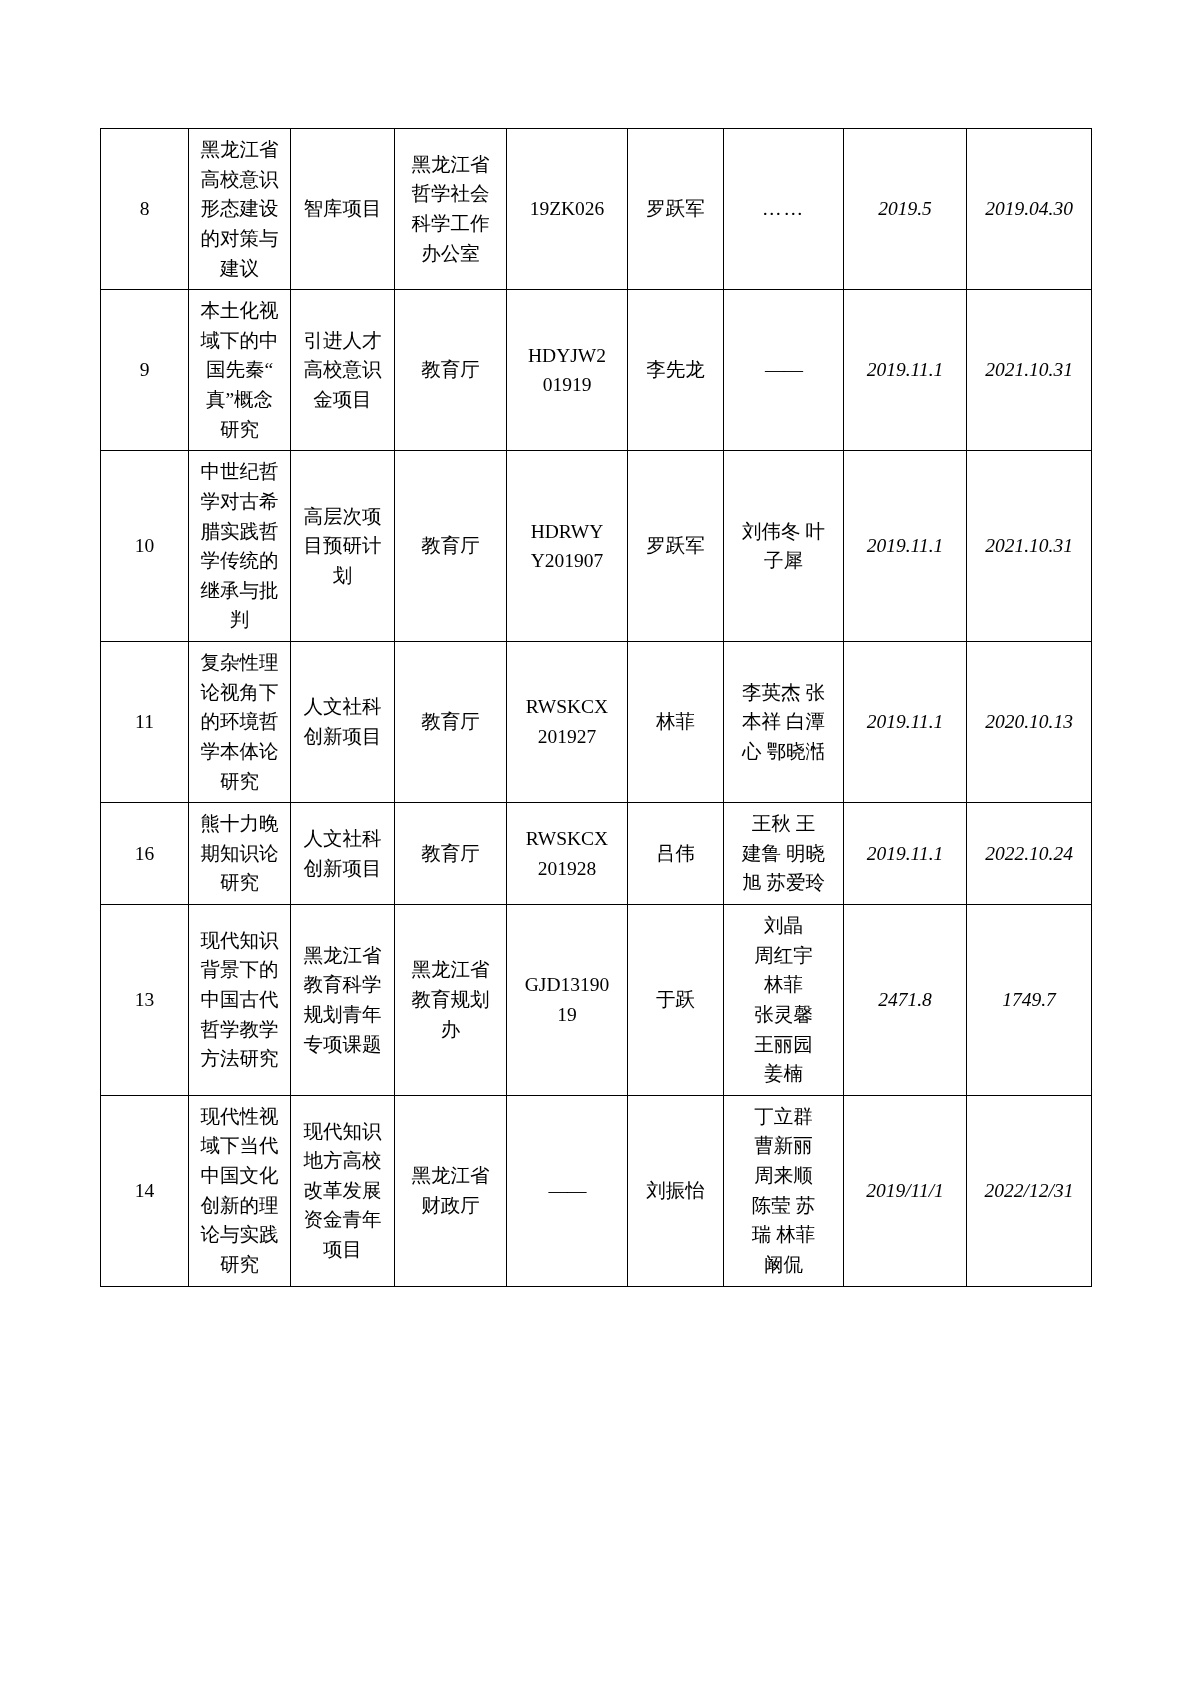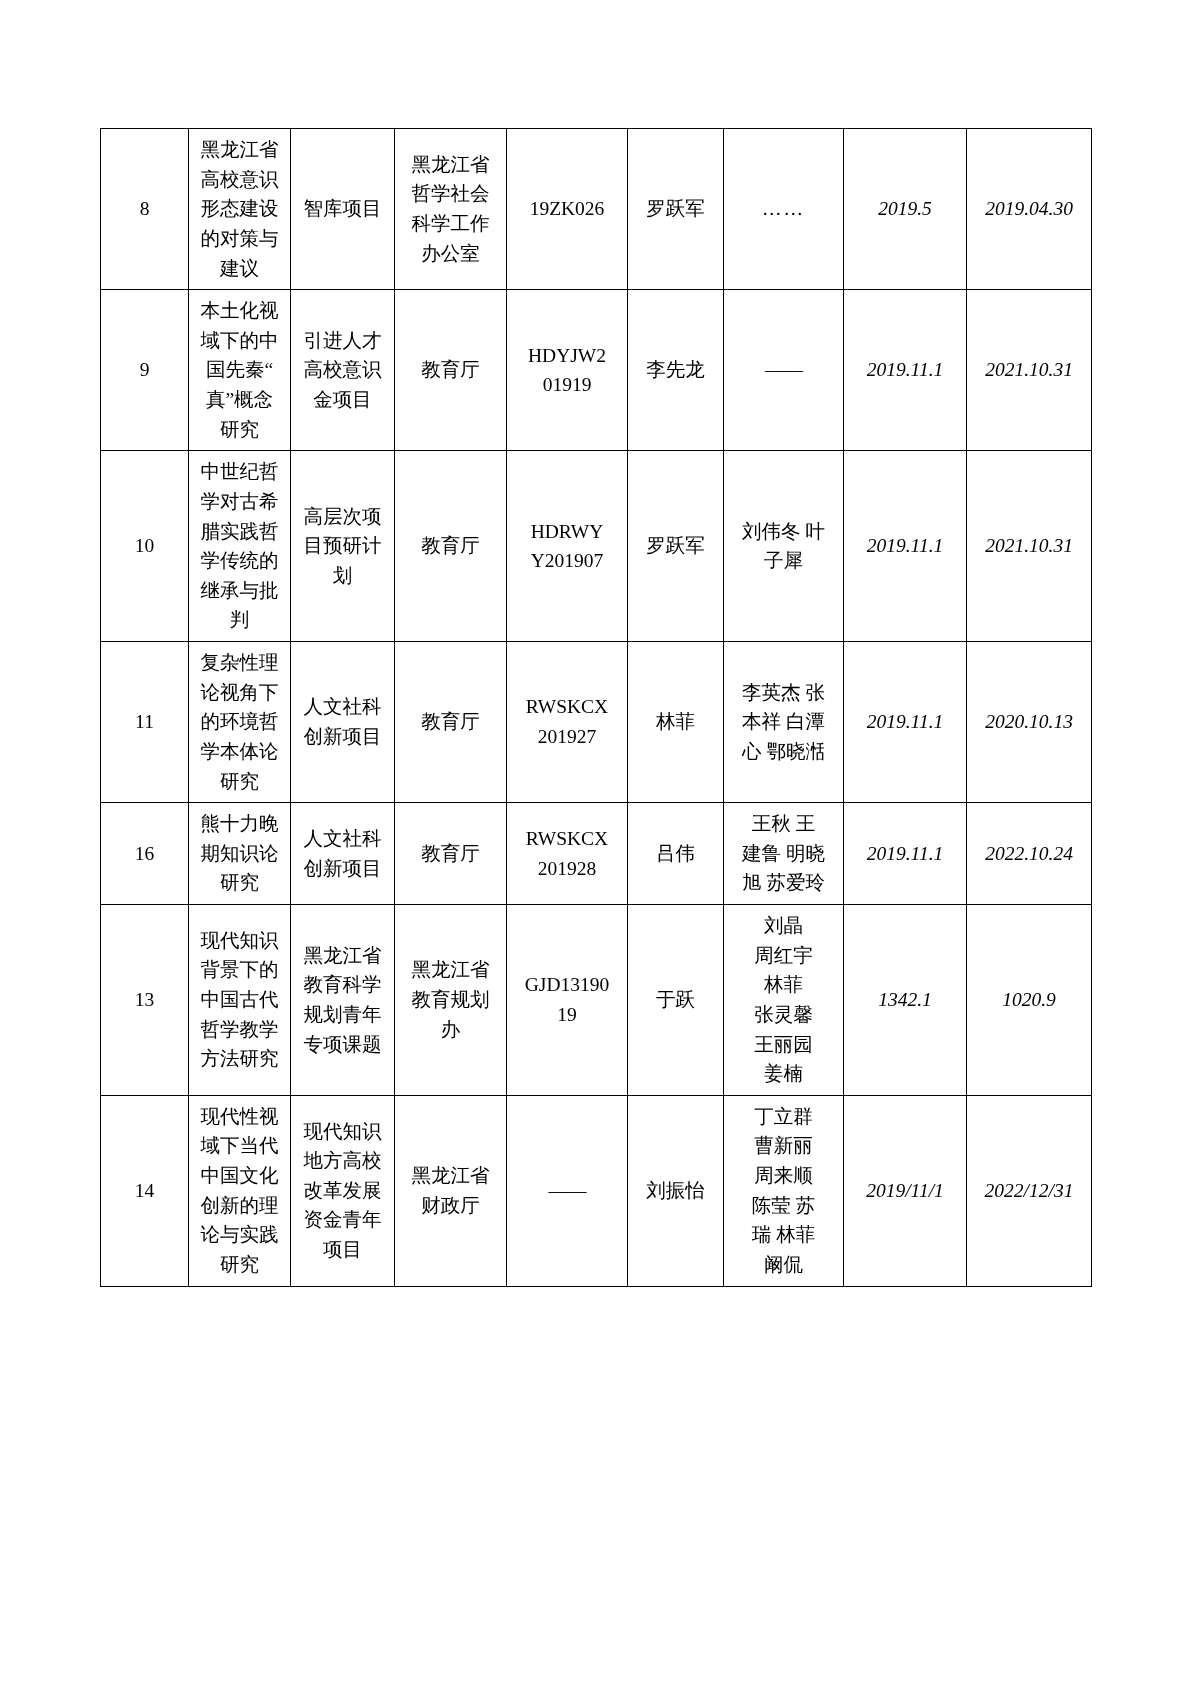--- a/index.html
+++ b/index.html
@@ -178,22 +178,22 @@
 办</td>
         <td class="cell-code">GJD13190
 19</td>
         <td class="cell-wrap">于跃</td>
         <td class="cell-wrap">刘晶
 周红宇
 林菲
 张灵馨
 王丽园
 姜楠</td>
-        <td class="cell-date">1342.1</td>
-        <td class="cell-date">1020.9</td>
+        <td class="cell-date">2471.8</td>
+        <td class="cell-date">1749.7</td>
       </tr>
       <tr>
         <td class="cell-num">14</td>
         <td class="cell-wrap">现代性视
 域下当代
 中国文化
 创新的理
 论与实践
 研究</td>
         <td class="cell-wrap">现代知识

